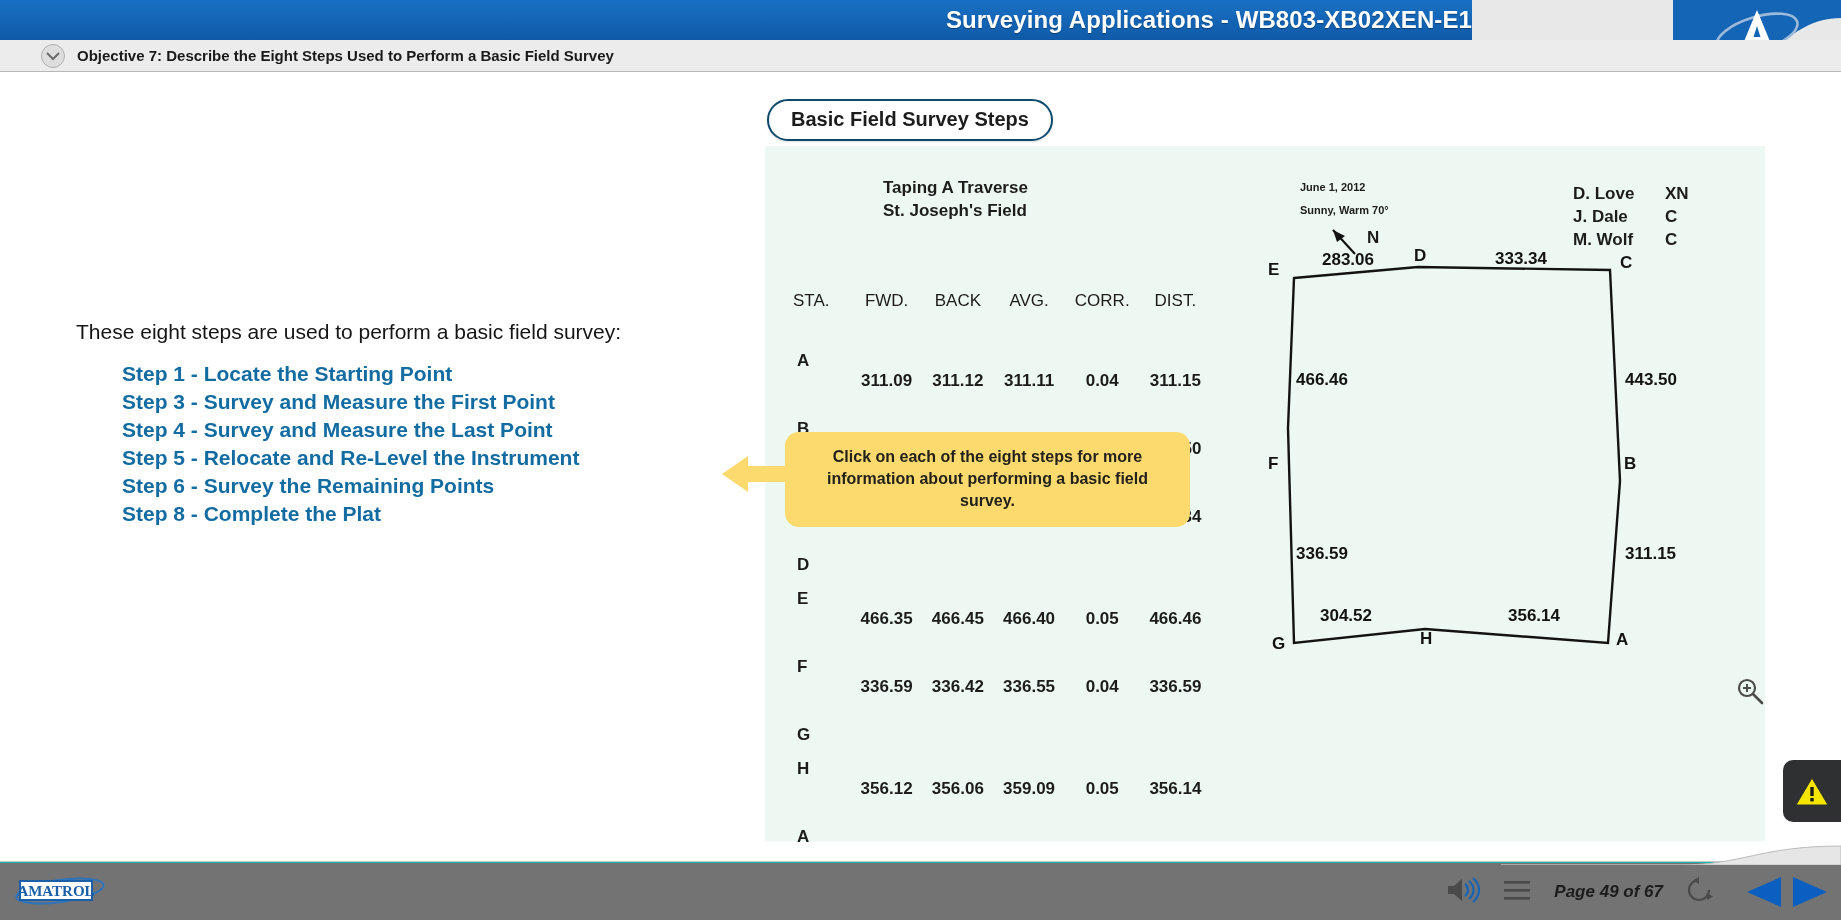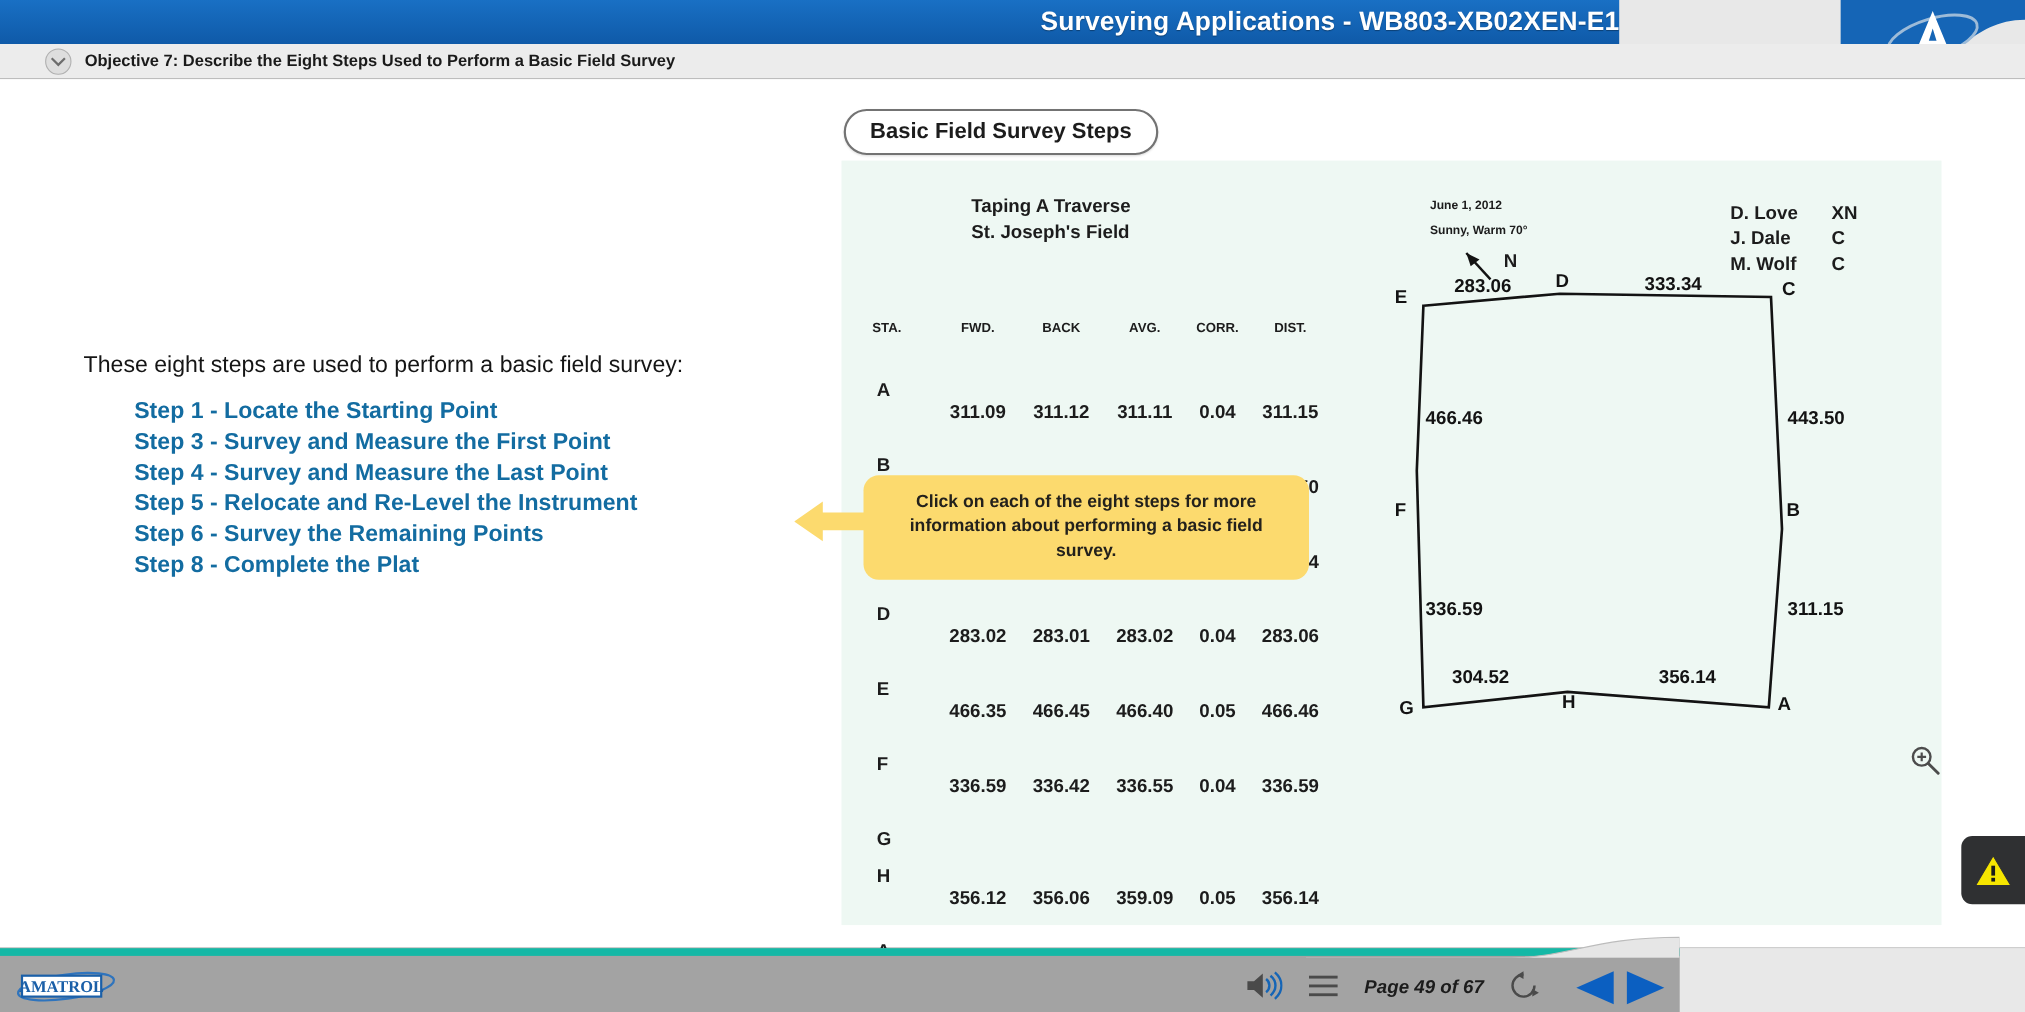--- a/index.html
+++ b/index.html
@@ -72,21 +72,21 @@
     width: 1841px; height: 790px;
     background: #ffffff;
     border-bottom: 1px solid #c9c9c9;
   }
 
   
   .section-pill {
     position: absolute;
     left: 767px; top: 99px;
     padding: 7px 22px 8px 22px;
-    border: 2px solid #737373;
+    border: 2px solid #0c4a6e;
     border-radius: 22px;
     background: #ffffff;
     font-size: 20px;
     font-weight: bold;
     color: #1c1c1c;
     white-space: nowrap;
     box-shadow: 0 1px 2px rgba(0,0,0,.13);
   }
 
   
@@ -151,22 +151,22 @@
   .survey-table {
     position: absolute;
     left: 26px; top: 145px;
     width: 420px;
     font-size: 17px;
     font-weight: bold;
     color: #1c1c1c;
   }
   .survey-table table { border-collapse: collapse; width: 100%; }
   .survey-table th {
-    font-weight: bold;
-    font-size: 12px;
+    font-weight: normal;
+    font-size: 17px;
     text-align: center;
     padding: 0 0 26px 0;
     white-space: nowrap;
   }
   .survey-table th.sta-h { text-align: left; padding-left: 2px; }
   .survey-table td { padding: 0; height: 34px; white-space: nowrap; }
   .survey-table td.sta {
     width: 60px; text-align: left; padding-left: 6px;
     vertical-align: bottom;
   }
@@ -221,23 +221,23 @@
     width: 58px; height: 62px;
     background: #2f3032;
     border-radius: 10px 0 0 10px;
     display: flex; align-items: center; justify-content: center;
     cursor: pointer;
   }
 
   
   .footer {
     position: absolute; left: 0; bottom: 0;
-    width: 1527px; height: 58px;
-    background: #a3a3a3;
-    border-top: 7px solid #14b8a6;
+    width: 1841px; height: 58px;
+    background: #737373;
+    border-top: 1px solid #14b8a6;
   }
   .amatrol-logo {
     position: absolute; left: 12px; top: 12px;
     width: 96px; height: 32px;
   }
   .footer-right {
     position: absolute; right: 10px; top: 0;
     height: 58px;
     display: flex; align-items: center; gap: 22px;
   }
@@ -374,28 +374,20 @@
             <td class="num">333.30</td>
             <td class="num">333.31</td>
             <td class="num">333.30</td>
             <td class="num">0.04</td>
             <td class="num">333.34</td>
           </tr>
 
           <tr>
             <td class="sta">D</td>
             <td colspan="5"></td>
-          </tr>
-          <tr class="vals">
-            <td class="sta"></td>
-            <td class="num">283.02</td>
-            <td class="num">283.01</td>
-            <td class="num">283.02</td>
-            <td class="num">0.04</td>
-            <td class="num">283.06</td>
           </tr>
 
           <tr>
             <td class="sta">E</td>
             <td colspan="5"></td>
           </tr>
           <tr class="vals">
             <td class="sta"></td>
             <td class="num">466.35</td>
             <td class="num">466.45</td>

